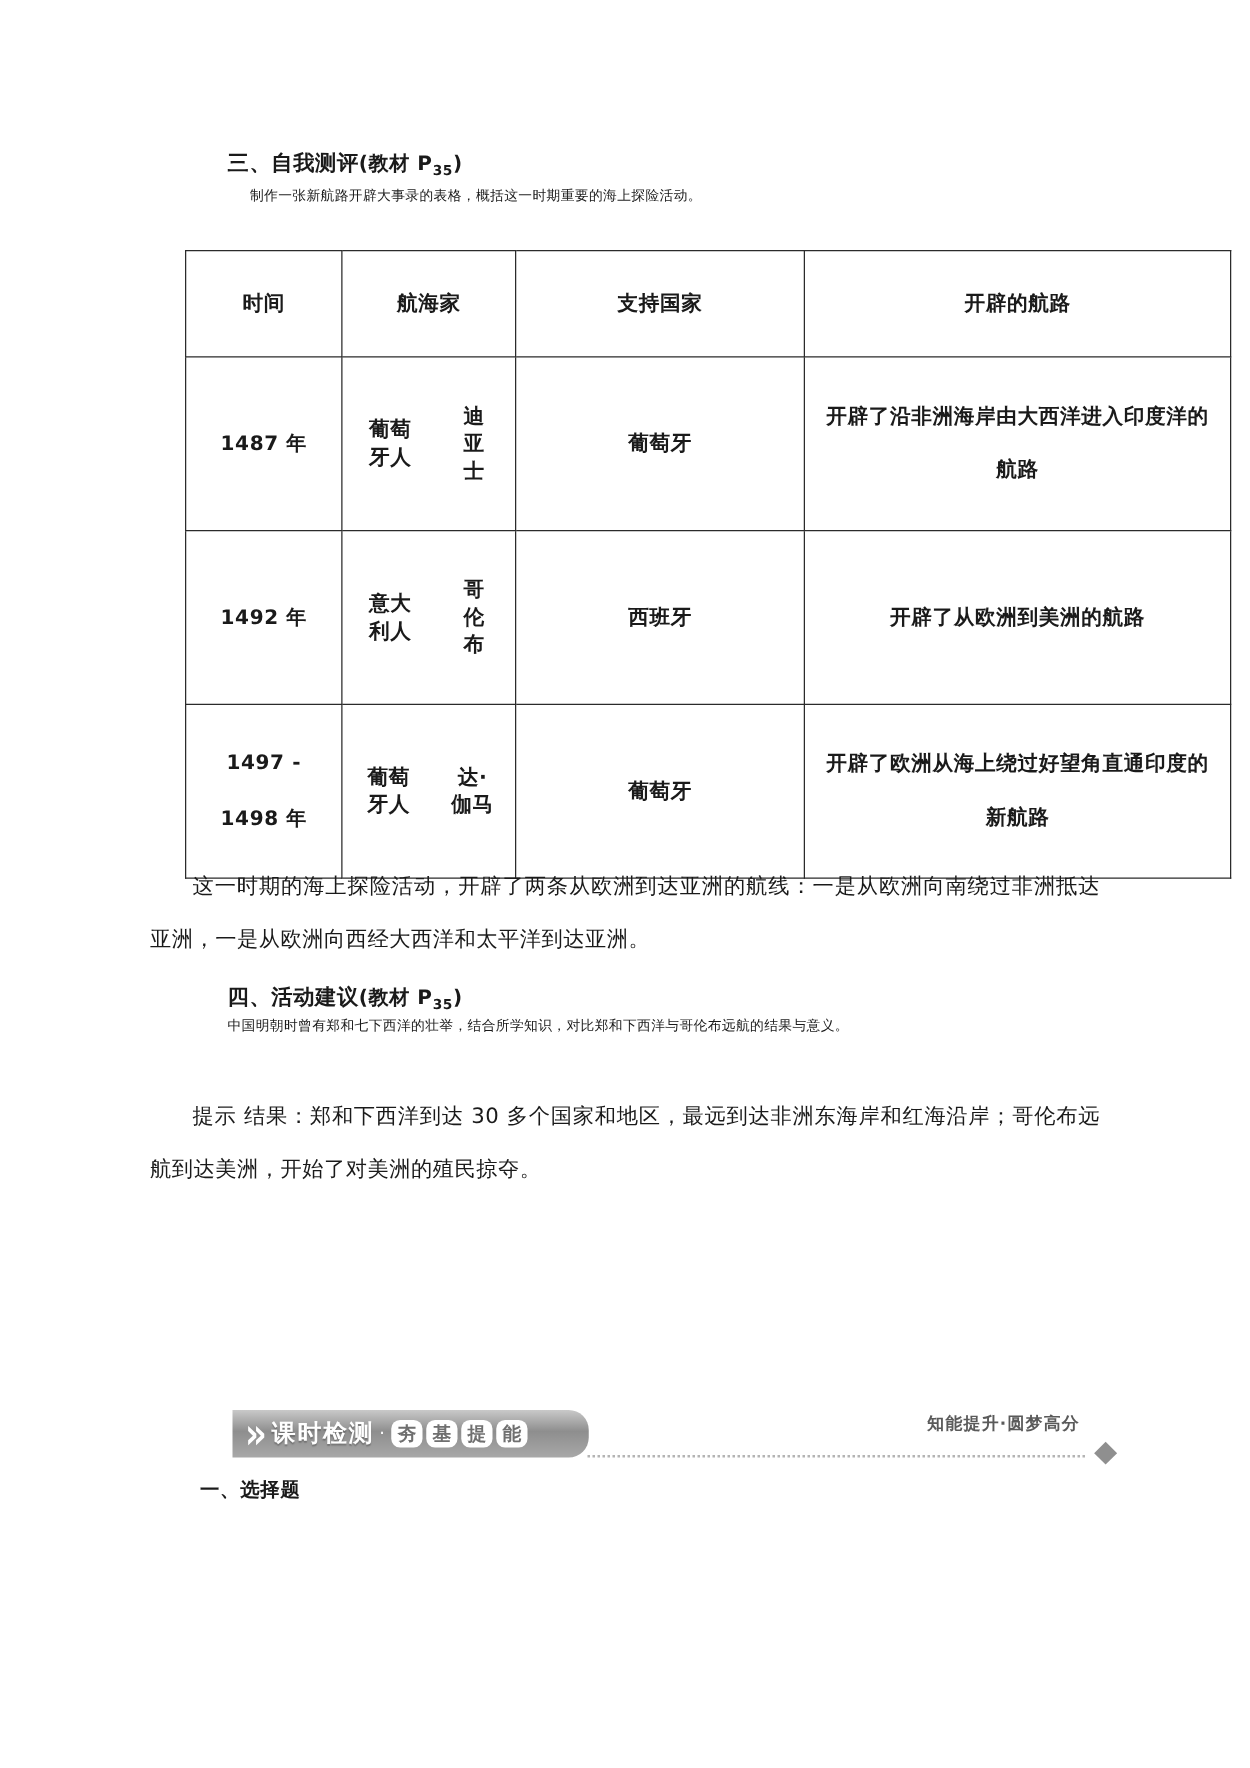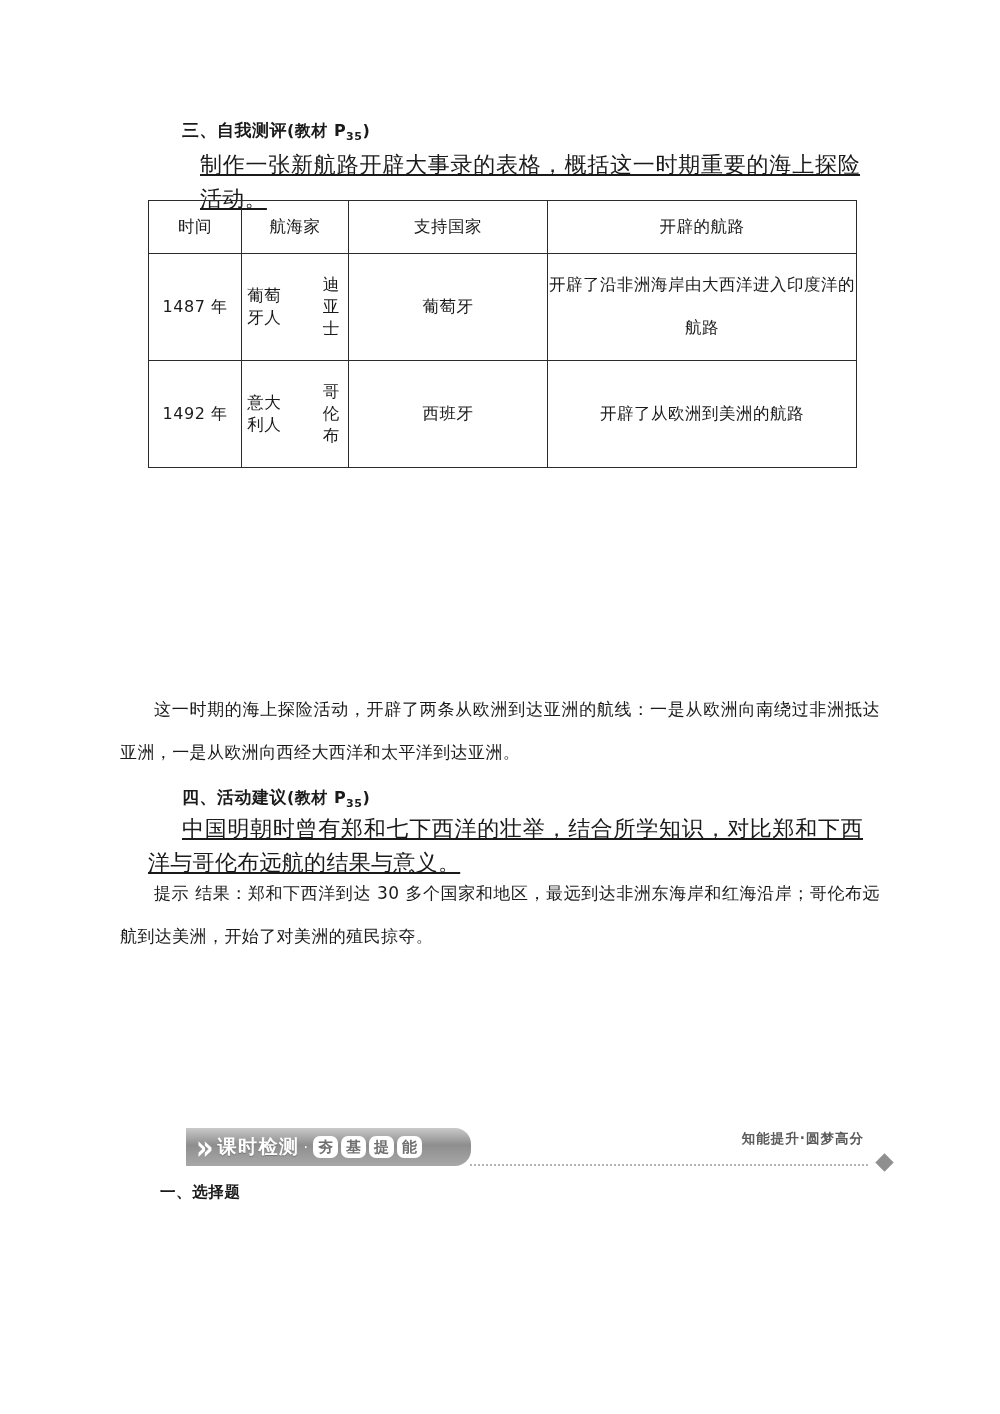--- a/index.html
+++ b/index.html
@@ -33,25 +33,24 @@
     font-size: 16px;
     font-weight: bold;
   }
   .heading .sup-num {
     font-size: 11px;
     vertical-align: sub;
     font-weight: bold;
   }
   .para {
     position: absolute;
-    font-size: 22px;
+    font-size: 11px;
     line-height: 1.55;
     letter-spacing: 0.3px;
     text-align: justify;
-    text-decoration: underline;
   }
   .para-loose {
     position: absolute;
     font-size: 17px;
     line-height: 2.55;
     letter-spacing: 0.4px;
     text-align: justify;
   }
 
   
@@ -60,24 +59,24 @@
     left: 148px;
     top: 200px;
     width: 704px;
     border-collapse: collapse;
     table-layout: fixed;
   }
   .data-table th, .data-table td {
     border: 1px solid #2b2b2b;
     text-align: center;
     vertical-align: middle;
-    font-weight: normal;
+    font-weight: bold;
     font-size: 16.5px;
     letter-spacing: 0.5px;
-    padding: 0;
+    padding: 16px;
   }
   .data-table thead th {
     height: 52px;
   }
   .data-table tbody td {
     height: 106px;
   }
   .col-time   { width: 92px; }
   .col-nav    { width: 106px; }
   .col-country{ width: 198px; }
@@ -243,20 +242,36 @@
           </div>
         </td>
         <td>
           <div class="cell-stack">
             <span>意大利人</span>
             <span>哥伦布</span>
           </div>
         </td>
         <td>西班牙</td>
         <td class="cell-route">开辟了从欧洲到美洲的航路</td>
+      </tr>
+      <tr>
+        <td>
+          <div class="cell-time">
+            <span class="nowrap">1497 -</span>
+            <span class="nowrap">1498 年</span>
+          </div>
+        </td>
+        <td>
+          <div class="cell-stack">
+            <span>葡萄牙人</span>
+            <span>达·伽马</span>
+          </div>
+        </td>
+        <td>葡萄牙</td>
+        <td class="cell-route">开辟了欧洲从海上绕过好望角直通印度的新航路</td>
       </tr>
     </tbody>
   </table>
 
   <div class="para-loose" style="left:120px; top:688px; width:760px; text-indent:34px;">这一时期的海上探险活动，开辟了两条从欧洲到达亚洲的航线：一是从欧洲向南绕过非洲抵达亚洲，一是从欧洲向西经大西洋和太平洋到达亚洲。</div>
 
   <div class="heading" style="left:182px; top:786px;">
     <span>四、活动建议</span><span class="sub">(教材 P</span><span class="sup-num">35</span><span class="sub">)</span>
   </div>
 

